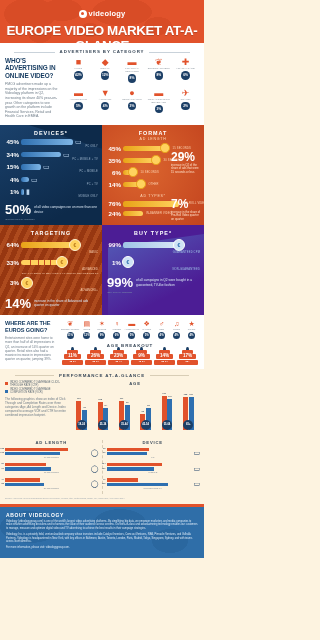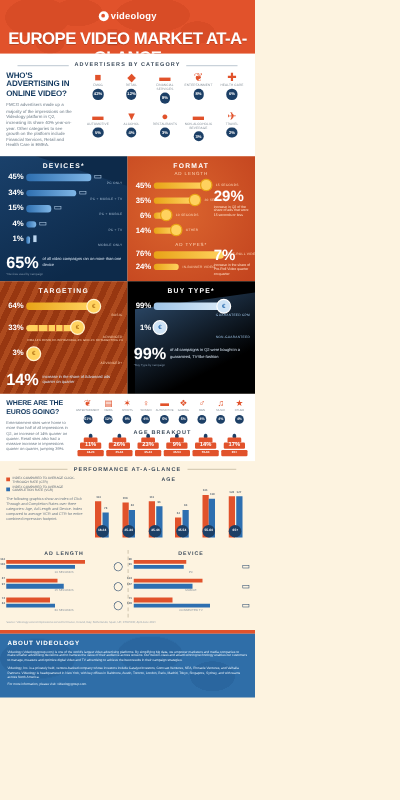--- a/index.html
+++ b/index.html
@@ -74,21 +74,21 @@
   .callout .txt{font-size:3.2px;line-height:4.2px;color:#d9e6f3;margin-left:3px;padding-top:2px;}
   .foot-note{position:relative;font-size:2.4px;color:#7f94a9;margin:2px 0 0 5px;}
   .right-callout{position:absolute;right:3px;top:26px;width:30px;text-align:left;}
   .right-callout .big{font-size:12px;font-weight:bold;color:#fff;line-height:12px;}
   .right-callout .txt{font-size:2.8px;line-height:3.5px;color:#ffe0c8;margin-top:1px;}
 
   
   .targeting{width:102px;background:#9e3a12;position:relative;overflow:hidden;padding-bottom:5px;}
   .targeting:before{content:"";position:absolute;inset:0;
       background:repeating-linear-gradient(115deg,rgba(255,160,90,.16) 0 4px,rgba(120,40,10,.18) 4px 9px);}
-  .buytype{width:102px;background:#000000;position:relative;overflow:hidden;padding-bottom:5px;}
+  .buytype{width:102px;background:#4c1d95;position:relative;overflow:hidden;padding-bottom:5px;}
   .buytype:before{content:"";position:absolute;left:6px;top:14px;width:120px;height:70px;
       background:linear-gradient(160deg,rgba(90,150,215,.45),rgba(14,59,110,0) 70%);transform:skewY(-8deg);}
   .coin{width:10px;height:10px;border-radius:50%;background:#ffd25e;border:1.2px solid #fff3cf;
       flex:none;margin-left:-4px;display:flex;align-items:center;justify-content:center;
       font-size:5px;color:#b8791a;font-weight:bold;}
   .coin.b{background:#cfe3f5;border-color:#fff;color:#2e6fb0;}
   .seg{height:5.2px;display:flex;flex:none;}
   .seg i{display:block;height:100%;background:#ffd25e;border-right:.8px solid #c4451f;}
   .seg i:first-child{border-radius:2.6px 0 0 2.6px;}
   .tlabels{position:relative;font-size:2.3px;color:#ffd9b8;letter-spacing:.1px;margin:1px 0 0 22px;}
@@ -287,21 +287,21 @@
           <div>
             <div class="brow">
               <div class="bpct">1%</div>
               <div class="bar blue" style="width:3px"></div>
               <div class="dev-ico">▮</div>
             </div>
             <div class="blabel">MOBILE ONLY</div>
           </div>
         </div>
       <div class="callout">
-        <div class="big">65%</div>
+        <div class="big">50%</div>
         <div class="txt">of all video campaigns ran on more than one device</div>
       </div>
       <div class="foot-note">*Devices used by campaign</div>
     </div>
 
     <div class="format">
       <div class="panel-h">FORMAT</div>
       <div class="panel-sub">AD LENGTH</div>
       <div id="fmt-rows">
           <div class="brow">

